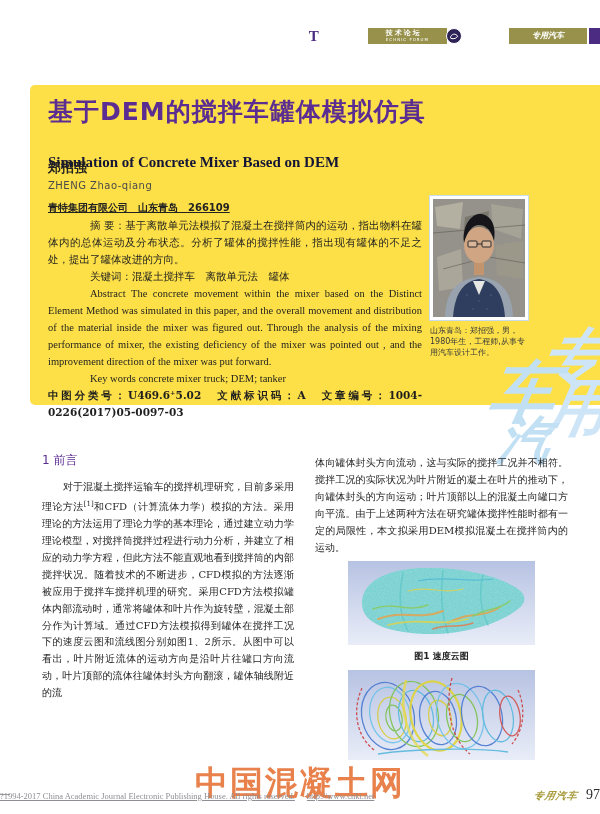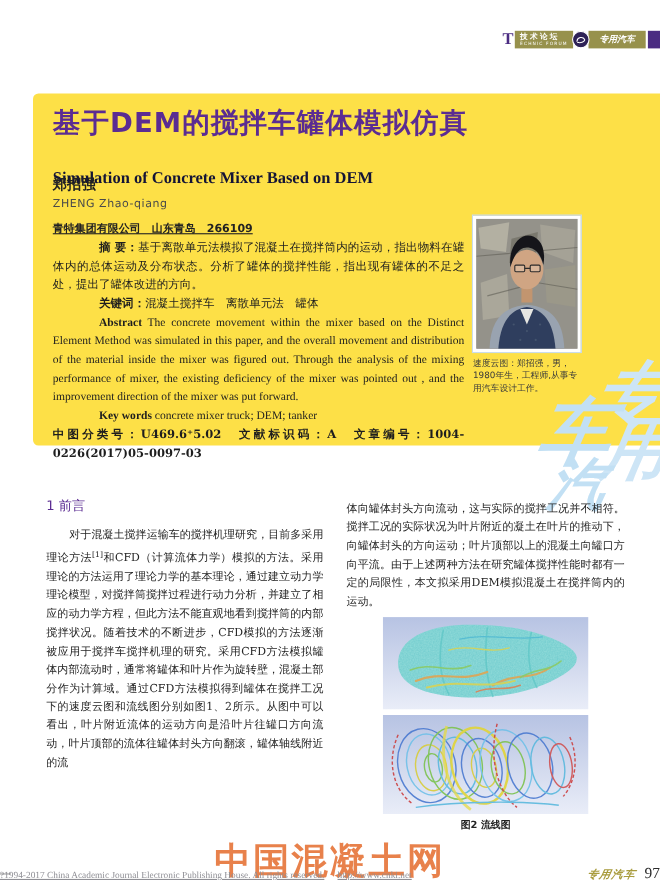--- a/index.html
+++ b/index.html
@@ -4,39 +4,39 @@
 <style>
   html,body{margin:0;padding:0;background:#ffffff;}
   .page{position:relative;width:600px;height:814px;background:#fff;overflow:hidden;
         font-family:"DejaVu Sans",sans-serif;color:#262626;}
 
   
   .badge{position:absolute;top:28px;right:0;height:16px;display:flex;align-items:stretch;}
   .badge-t{font-family:"Liberation Serif",serif;font-weight:bold;font-size:15px;line-height:16px;
            color:#4B2C82;margin-right:1px;}
   .badge-block{background:#97914C;color:#fff;display:flex;flex-direction:column;justify-content:center;
-               padding:0 5px;}
+               padding:0 18px;margin-left:48px;}
   .badge-cn{font-size:7px;line-height:7px;letter-spacing:2px;font-weight:bold;white-space:nowrap;}
   .badge-en{font-size:4px;line-height:5px;letter-spacing:1px;white-space:nowrap;}
   .badge-circle{width:16px;height:16px;border-radius:50%;background:#2E2257;border:1px solid #fff;
                 margin:0 -1px;display:flex;align-items:center;justify-content:center;z-index:2;box-sizing:border-box;}
   .badge-mag{font-size:8px;line-height:16px;font-weight:bold;font-style:italic;padding:0 5px;white-space:nowrap;}
   .badge-end{width:11px;background:#4B2C82;margin-left:2px;}
 
   
   .headbox{position:absolute;left:30px;top:85px;width:595px;height:320px;background:#fde047;border-radius:5px;}
   .title-cn{position:absolute;left:18px;top:10px;font-size:25px;font-weight:bold;color:#5B2C92;letter-spacing:1px;white-space:nowrap;}
   .title-en{position:absolute;left:18px;top:45px;font-family:"Liberation Serif",serif;font-size:15px;font-weight:bold;color:#141436;margin-top:24px;}
   .author-cn{position:absolute;left:18px;top:74px;font-size:13px;font-weight:bold;color:#222;}
   .author-en{position:absolute;left:18px;top:95px;font-size:10px;color:#4a4a4a;letter-spacing:.5px;}
   .affil{position:absolute;left:18px;top:116px;font-size:10px;font-weight:bold;color:#222;text-decoration:underline;}
   .meta{position:absolute;left:18px;top:132px;width:374px;font-size:10.5px;line-height:17px;
         text-align:justify;color:#1e1e1e;font-family:"DejaVu Serif",serif;}
   .meta p{margin:0;}
-  .lbl{font-weight:bold;padding-left:42px;}
+  .lbl{font-weight:normal;padding-left:42px;}
   .en{font-family:"Liberation Serif",serif;}
   .class-line{margin-top:10px;font-weight:bold;font-size:10.5px;}
 
   
   .photo{position:absolute;left:430px;top:196px;width:92px;height:118px;border:3px solid #fff;
          outline:1px solid #c9dcEC;z-index:3;background:#94928a;}
   .bio{position:absolute;left:430px;top:325px;width:102px;font-size:8px;line-height:11px;color:#3a3a3a;z-index:3;}
 
   
   .art span{position:absolute;color:#CDE5F6;font-weight:bold;transform:skewX(-10deg);z-index:1;font-style:italic;}
@@ -128,21 +128,21 @@
       <rect x="35" y="42" width="9" height="6" rx="1" fill="rgba(255,255,255,.2)" stroke="#2a2a2a" stroke-width="1"></rect>
       <rect x="49" y="42" width="9" height="6" rx="1" fill="rgba(255,255,255,.2)" stroke="#2a2a2a" stroke-width="1"></rect>
       <path d="M44,45 L49,45" stroke="#2a2a2a" stroke-width="1"></path>
       <circle cx="34" cy="96" r="1" fill="#44546e"></circle>
         <circle cx="46" cy="102" r="1" fill="#44546e"></circle>
       <circle cx="58" cy="96" r="1" fill="#44546e"></circle>
         <circle cx="40" cy="110" r="1" fill="#44546e"></circle>
       <circle cx="54" cy="110" r="1" fill="#44546e"></circle>
     </svg>
   </div>
-  <div class="bio">速度云图：郑招强，男，1980年生，工程师,从事专用汽车设计工作。</div>
+  <div class="bio">山东青岛：郑招强，男，1980年生，工程师,从事专用汽车设计工作。</div>
 
   <div class="art">
     <span class="art-1">专</span>
     <span class="art-2">车</span>
     <span class="art-3">用</span>
     <span class="art-4">汽</span>
   </div>
 
   <div class="sec-heading">1 前言</div>
 
@@ -176,20 +176,21 @@
         <path d="M30,58 C55,48 70,60 95,50" stroke="#f29b3a" stroke-width="2"></path>
         <path d="M100,62 C120,50 135,58 152,46" stroke="#f29b3a" stroke-width="2"></path>
         <path d="M40,64 C70,56 90,66 120,58" stroke="#e8d23c" stroke-width="1.8"></path>
         <path d="M60,30 C80,24 95,34 115,28" stroke="#e8d23c" stroke-width="1.2"></path>
         <path d="M25,48 C45,40 60,52 80,44" stroke="#8cc84e" stroke-width="1.5"></path>
         <path d="M125,55 C140,46 150,50 162,40" stroke="#8cc84e" stroke-width="1.5"></path>
         <path d="M70,20 C95,14 120,22 145,18" stroke="#49b6d2" stroke-width="1.2"></path>
         <path d="M85,68 C100,62 110,68 125,62" stroke="#f0703a" stroke-width="1.4"></path>
       </g>
     </svg>
+    <div class="figcap">图1 速度云图</div>
 
     <svg class="fig" width="187" height="90" viewBox="0 0 187 90">
       <rect width="187" height="90" fill="url(#bg1)"></rect>
       <g fill="none" stroke-width="1.3" opacity=".9">
         <ellipse cx="40" cy="46" rx="26" ry="34" stroke="#4a79d0" transform="rotate(-14 40 46)"></ellipse>
         <ellipse cx="42" cy="45" rx="20" ry="28" stroke="#6fc0e8" transform="rotate(-12 42 45)"></ellipse>
         <ellipse cx="44" cy="48" rx="14" ry="21" stroke="#d8cc3a" transform="rotate(-10 44 48)"></ellipse>
         <ellipse cx="46" cy="48" rx="8" ry="13" stroke="#7cc24e" transform="rotate(-10 46 48)"></ellipse>
         <ellipse cx="66" cy="44" rx="24" ry="33" stroke="#7cc24e" transform="rotate(-13 66 44)"></ellipse>
         <ellipse cx="68" cy="46" rx="17" ry="26" stroke="#59b8dd" transform="rotate(-12 68 46)"></ellipse>
@@ -201,21 +202,20 @@
         <ellipse cx="134" cy="46" rx="20" ry="30" stroke="#4a79d0" transform="rotate(-12 134 46)"></ellipse>
         <ellipse cx="150" cy="46" rx="15" ry="26" stroke="#59b8dd" transform="rotate(-10 150 46)"></ellipse>
         <ellipse cx="162" cy="46" rx="10" ry="20" stroke="#d05050" transform="rotate(-8 162 46)"></ellipse>
         <path d="M14,18 C4,40 8,66 26,80" stroke="#cc4040" stroke-dasharray="3,2"></path>
         <path d="M58,10 C50,40 60,72 80,86" stroke="#e6da3c" stroke-width="2.6" opacity=".8"></path>
         <path d="M104,8 C96,38 104,70 122,84" stroke="#cc4040" stroke-dasharray="3,2"></path>
         <path d="M170,20 C178,38 176,60 164,74" stroke="#cc4040" stroke-dasharray="3,2"></path>
         <path d="M30,84 C70,78 130,78 160,82" stroke="#59b8dd"></path>
       </g>
     </svg>
-    <div class="figcap">图2 流线图</div>
   </div>
 
   <div class="watermark">中国混凝土网</div>
 
   <div class="footer-tick"></div>
   <div class="footer">
     <span class="f-copy">?1994-2017 China Academic Journal Electronic Publishing House. All rights reserved.</span>
     <span class="f-url">http://www.cnki.net</span>
     <span class="f-spacer"></span>
     <span class="f-logo">专用汽车</span>

